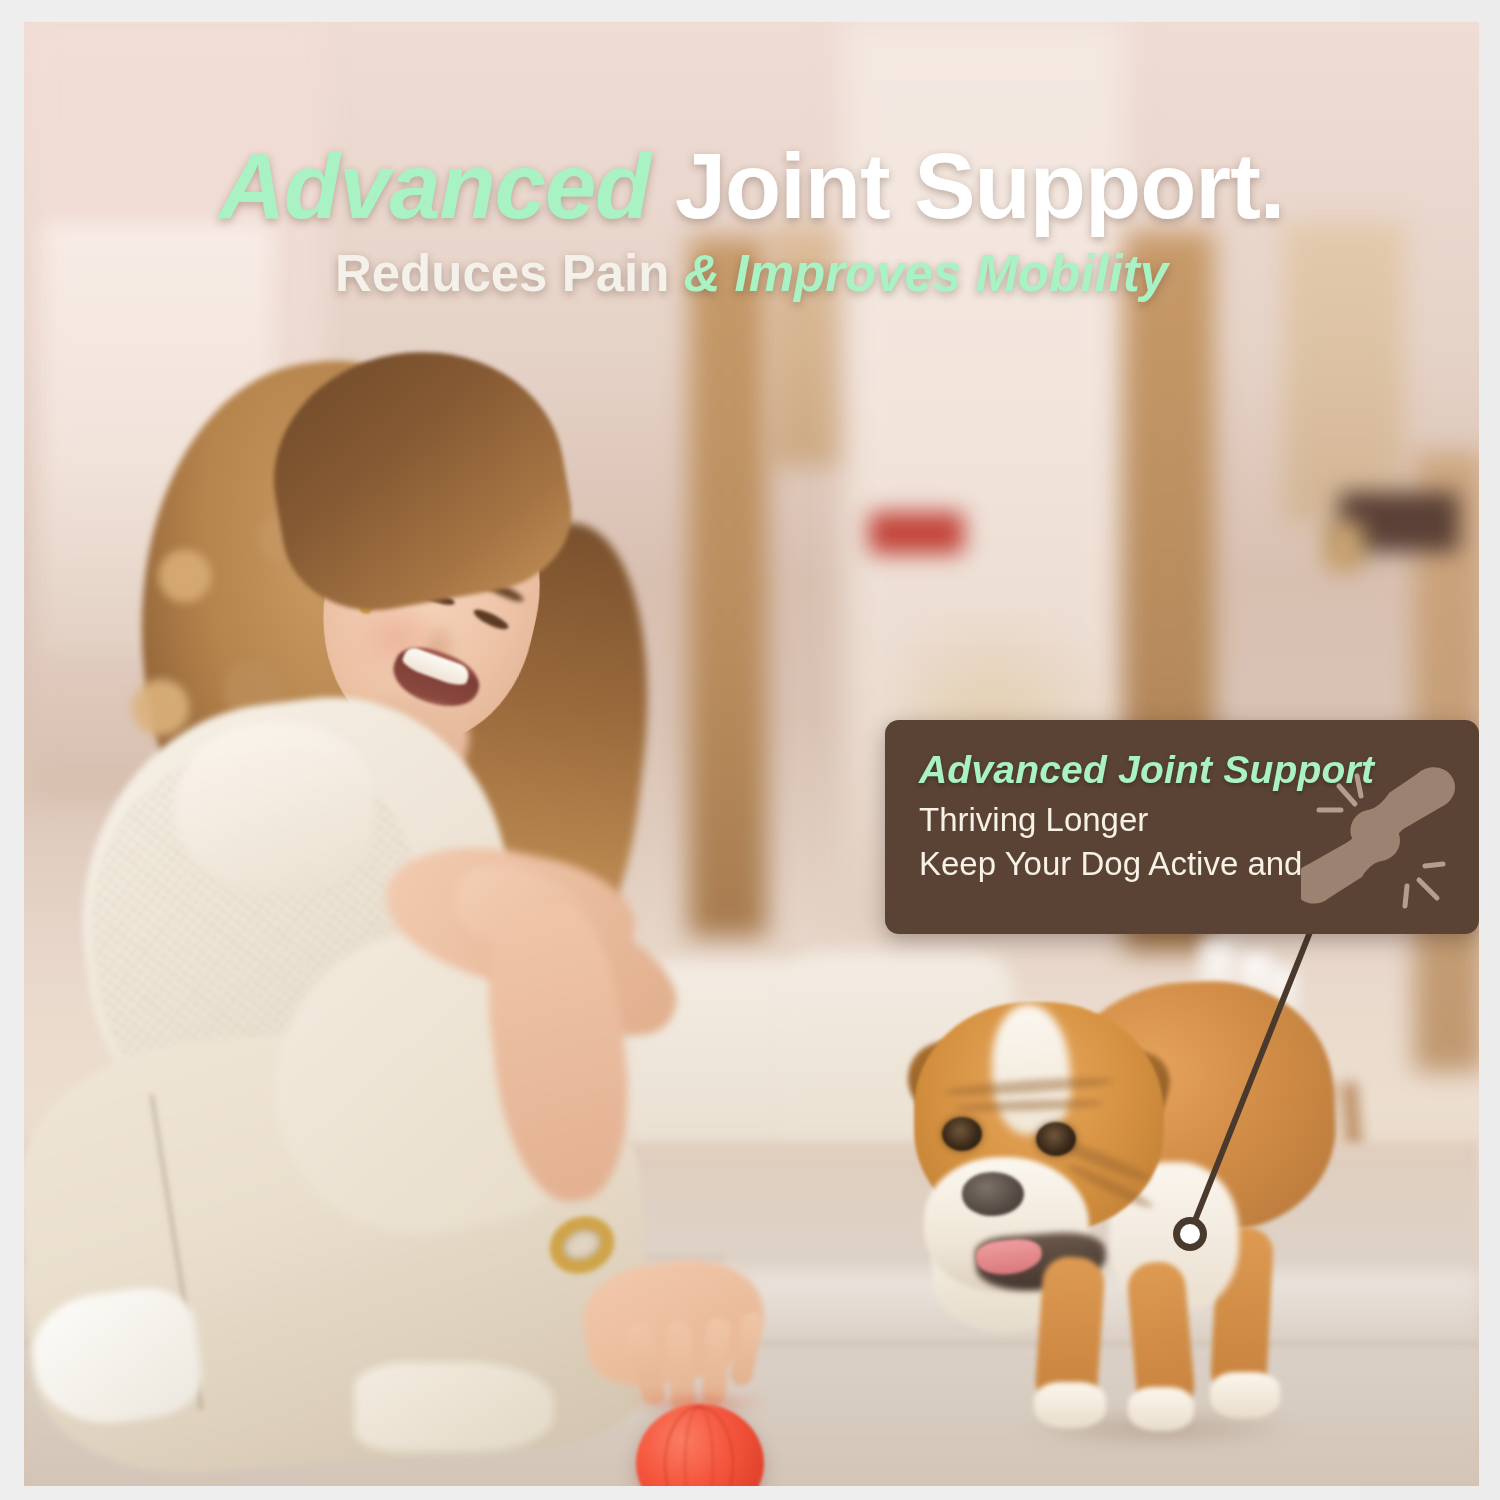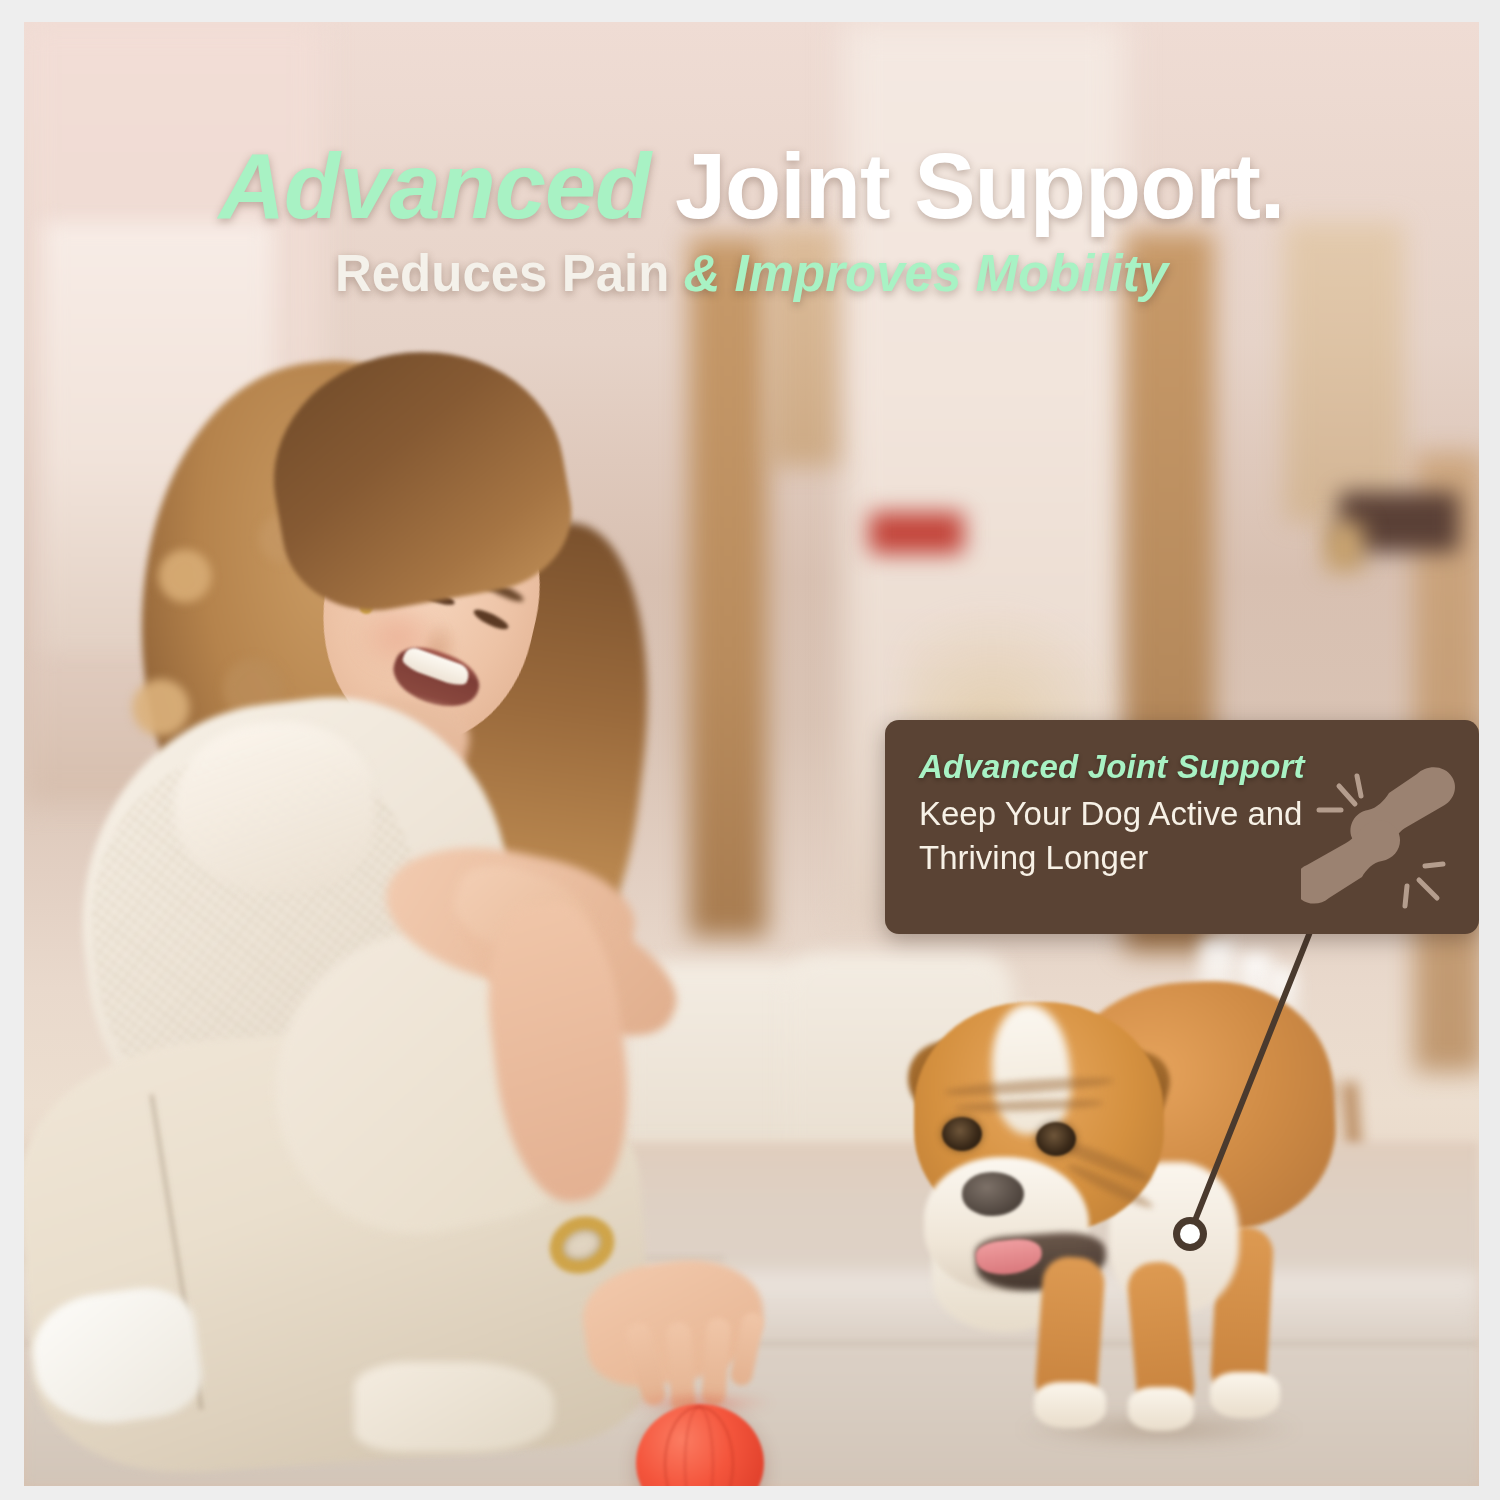--- a/index.html
+++ b/index.html
@@ -499,21 +499,21 @@
     left:861px; top:698px;
     width:594px; height:214px;
     background:#5a4334;
     border-radius:14px;
     box-shadow:0 6px 22px rgba(50,32,22,.35);
     padding:28px 30px 24px 34px;
     overflow:hidden;
   }
   .callout-title {
     color:#a8f2c4;
-    font-size:33px;
+    font-size:39px;
     font-weight:bold;
     font-style:italic;
     font-stretch:condensed;
     letter-spacing:.2px;
     margin-bottom:6px;
     text-shadow:0 2px 4px rgba(25,15,10,.35);
   }
   .callout-body {
     color:#f7f1e6;
     font-size:33px;
@@ -645,22 +645,22 @@
       <div class="hl-line1">
         <span class="t-green">Advanced</span><span style="color:transparent">&nbsp;</span><span class="t-white">Joint Support.</span>
       </div>
       <div class="hl-line2">
         <span class="t-white-i">Reduces Pain</span><span style="color:transparent">&nbsp;</span><span class="t-green">&amp; Improves Mobility</span>
       </div>
     </div>
 
     <div class="callout">
       <div class="callout-title">Advanced Joint Support</div>
+      <div class="callout-body">Thriving Longer</div>
       <div class="callout-body">Keep Your Dog Active and</div>
-      <div class="callout-body">Thriving Longer</div>
 
       <svg class="callout-icon" viewBox="0 0 170 160">
         <g fill="#9b8271">
 
           <path d="M120 14 c10 -10 28 -9 35 3 c7 11 1 24 -9 29
                    l-38 22 c-8 5 -12 14 -20 19
                    c-12 8 -28 3 -33 -9 c-5 -12 3 -26 16 -28
                    c9 -2 16 -9 21 -17 z" transform="translate(-4,2)"></path>
 
           <path d="M16 148 c-10 9 -27 7 -33 -5 c-6 -12 1 -24 11 -28

